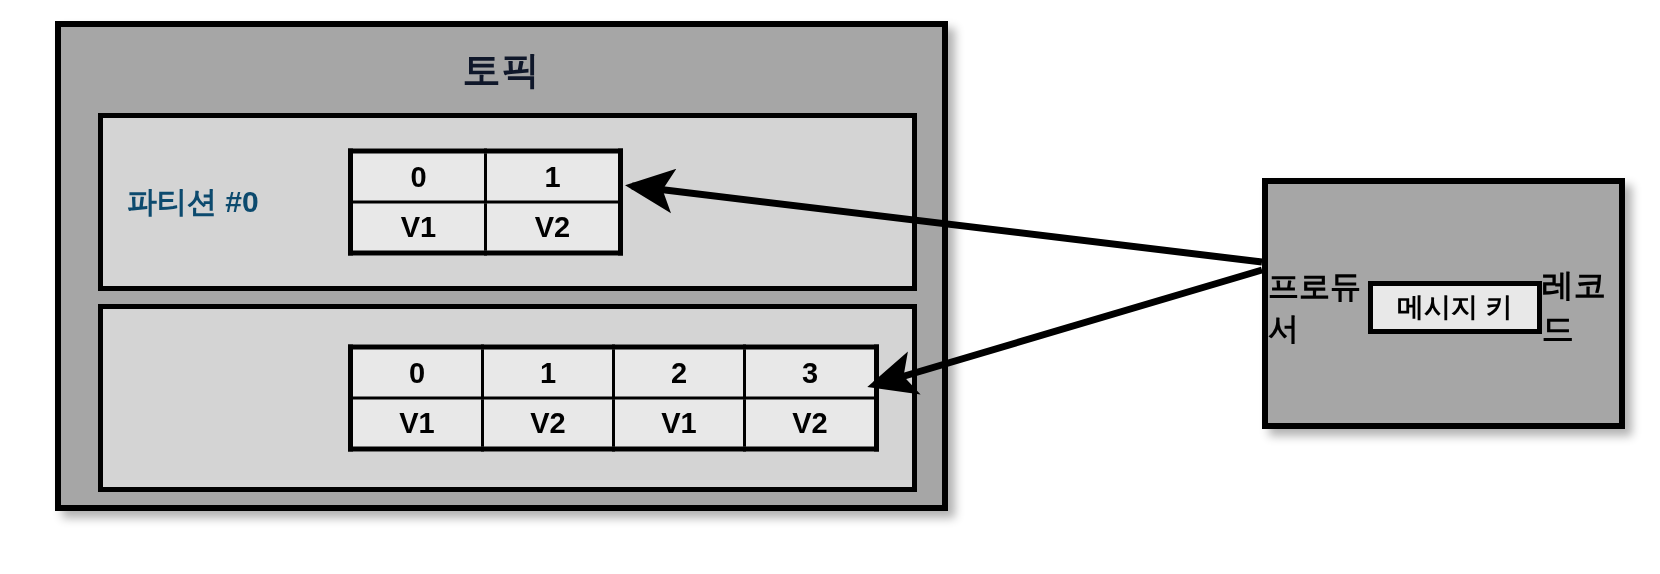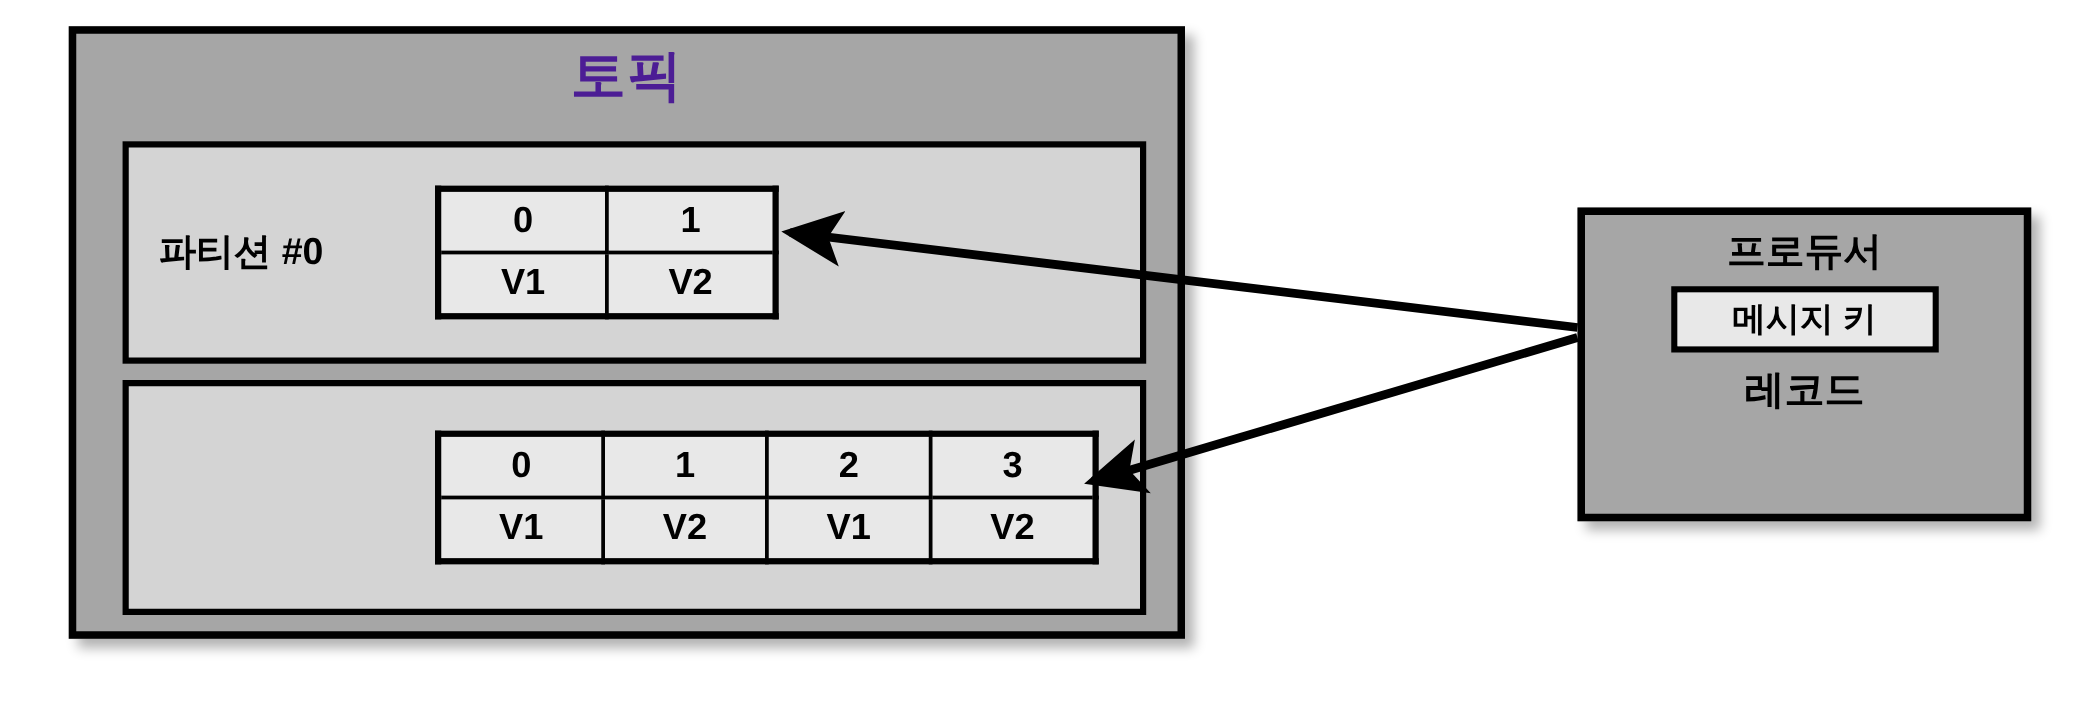--- a/index.html
+++ b/index.html
@@ -26,26 +26,26 @@
     width: 893px;
     height: 490px;
     background: #a6a6a6;
     border: 6px solid #000000;
     box-sizing: border-box;
     box-shadow: 7px 7px 9px rgba(0,0,0,0.30);
   }
   .topic-title {
     position: absolute;
     left: 0;
-    top: 4px;
+    top: 18px;
     width: 100%;
     text-align: center;
-    font-size: 44px;
-    font-weight: bold;
-    color: #4c1d95;
+    font-size: 38px;
+    font-weight: bold;
+    color: #0f172a;
     letter-spacing: 1px;
   }
 
   
   .partition {
     position: absolute;
     background: #d4d4d4;
     border: 5px solid #000000;
     box-sizing: border-box;
   }
@@ -61,21 +61,21 @@
     width: 819px;
     height: 188px;
   }
   .partition-label {
     position: absolute;
     left: 24px;
     top: 50%;
     transform: translateY(-50%);
     font-size: 30px;
     font-weight: bold;
-    color: #000000;
+    color: #0c4a6e;
     white-space: nowrap;
   }
 
   
   .rec-table {
     position: absolute;
     top: 50%;
     transform: translateY(-50%);
     border-collapse: collapse;
     background: #e8e8e8;
@@ -93,31 +93,31 @@
     padding: 0;
     height: 47px;
   }
   #table-p0 td { width: 131px; }
   #table-p1 td { width: 128px; }
 
   
   .producer-box {
     position: absolute;
     left: 1262px;
-    top: 166px;
+    top: 178px;
     width: 363px;
     height: 251px;
     background: #a6a6a6;
     border: 6px solid #000000;
     box-sizing: border-box;
     box-shadow: 7px 7px 9px rgba(0,0,0,0.30);
     display: flex;
-    flex-direction: column;
+    flex-direction: row;
     align-items: center;
-    justify-content: flex-start;
+    justify-content: center;
   }
   .producer-title {
     margin-top: 8px;
     font-size: 31px;
     font-weight: bold;
     color: #000000;
   }
   .record-fields {
     margin-top: 7px;
     width: 214px;

